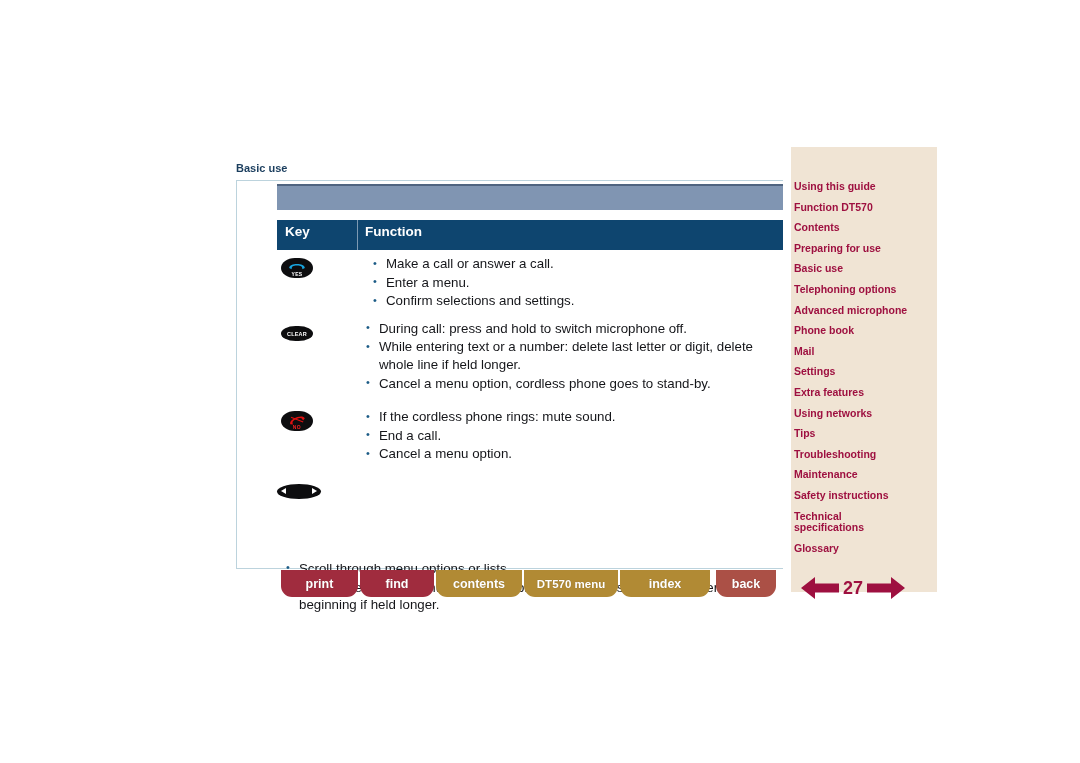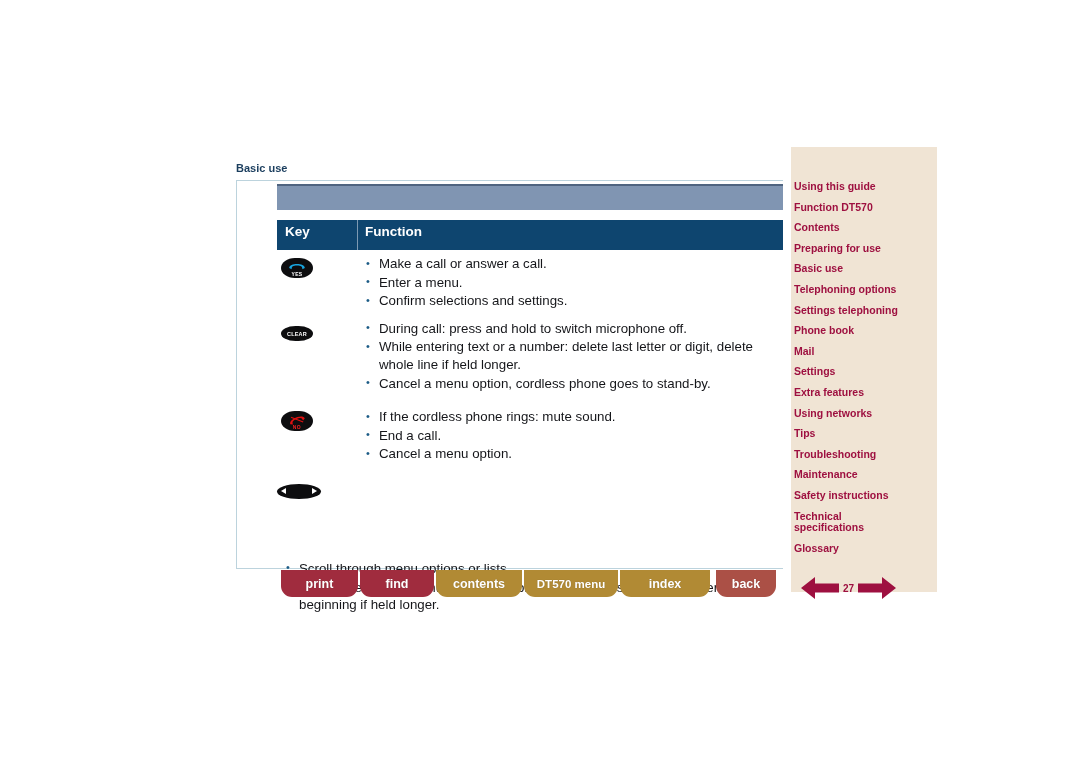--- a/index.html
+++ b/index.html
@@ -160,21 +160,21 @@
   .bullet-line::before {
     content: "\2022";
     position: absolute;
     left: 1px;
     top: -0.5px;
     color: #1b5b86;
     font-size: 11px;
   }
 
   
-  #row-yes   { margin-top: 5px; }
+  #row-yes   { margin-top: 5px; gap: 7px; }
   #row-clear { margin-top: 9px; }
   #row-no    { margin-top: 15px; }
   #row-scroll{ margin-top: 16px; flex-direction: column; }
 
   
   .keycap {
     position: relative;
     width: 32px;
     height: 20px;
     margin-left: 4px;
@@ -285,21 +285,21 @@
     position: absolute;
     left: 800px;
     top: 572px;
     width: 112px;
     height: 32px;
     display: flex;
     align-items: center;
   }
   #page-number {
     color: #9e1040;
-    font-size: 10px;
+    font-size: 18px;
     font-weight: bold;
     margin: 0 3px;
   }
   .arrow-svg { display: block; }
 </style>
 </head>
 <body>
 
 <div id="breadcrumb">Basic use</div>
 
@@ -386,21 +386,21 @@
 </div>
 
 <div id="sidebar-panel">
   <div id="sidebar-nav">
     <div class="nav-item">Using this guide</div>
     <div class="nav-item">Function DT570</div>
     <div class="nav-item">Contents</div>
     <div class="nav-item">Preparing for use</div>
     <div class="nav-item">Basic use</div>
     <div class="nav-item">Telephoning options</div>
-    <div class="nav-item">Settings telephoning</div>
+    <div class="nav-item">Advanced microphone</div>
     <div class="nav-item">Phone book</div>
     <div class="nav-item">Mail</div>
     <div class="nav-item">Settings</div>
     <div class="nav-item">Extra features</div>
     <div class="nav-item">Using networks</div>
     <div class="nav-item">Tips</div>
     <div class="nav-item">Troubleshooting</div>
     <div class="nav-item">Maintenance</div>
     <div class="nav-item">Safety instructions</div>
     <div class="nav-item two-line">Technical specifications</div>

